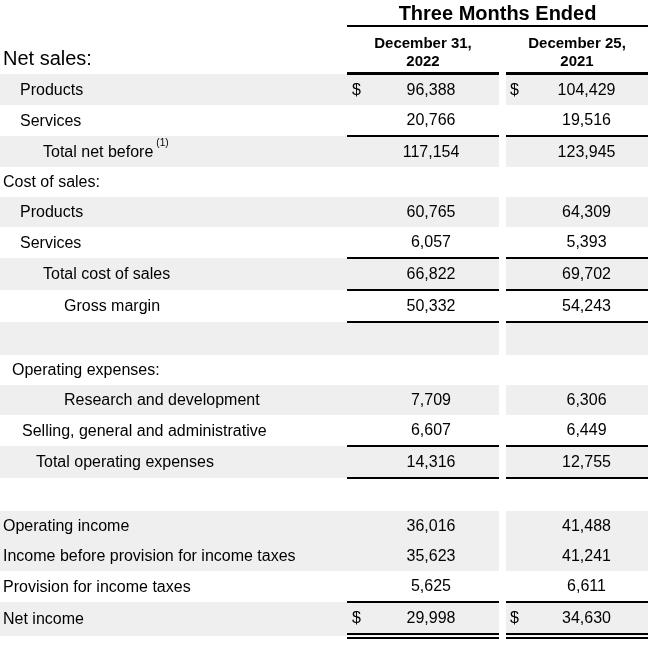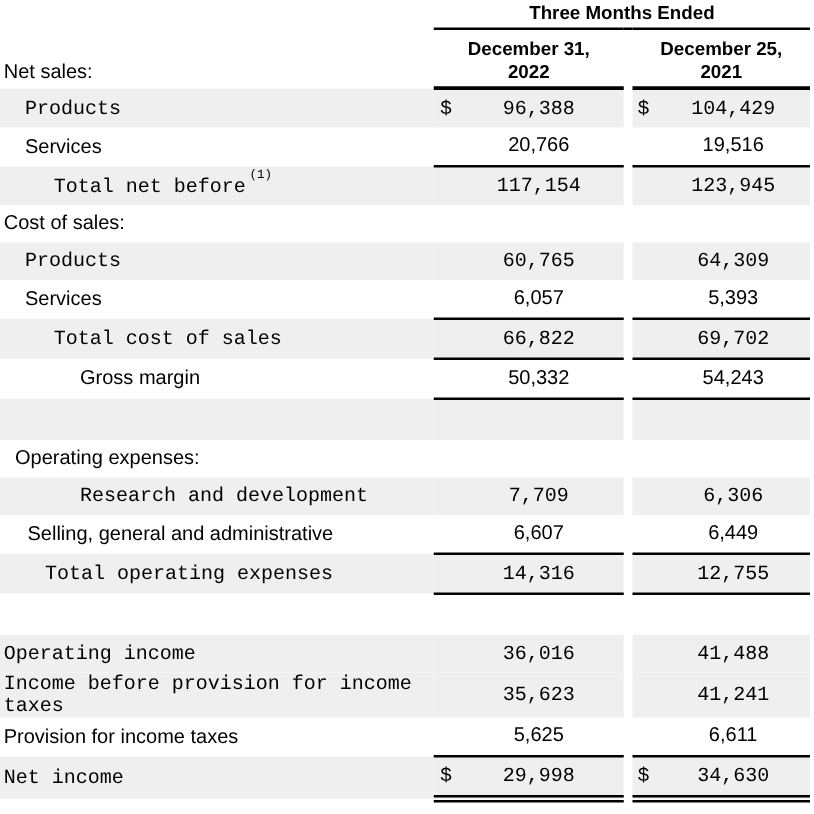--- a/index.html
+++ b/index.html
@@ -21,54 +21,54 @@
   col.c-cur1  { width: 21px;  }
   col.c-val1  { width: 131px; }
   col.c-gap   { width: 7px;   }
   col.c-cur2  { width: 22px;  }
   col.c-val2  { width: 120px; }
 
   th, td { padding: 0; font-weight: normal; vertical-align: middle; }
 
   .period-head {
     font-weight: bold;
-    font-size: 15px;
+    font-size: 20px;
     text-align: center;
     vertical-align: top;
     padding-top: 2px;
     height: 20px;
     border-bottom: 2px solid var(--rule);
   }
   .col-head {
     font-weight: bold;
     font-size: 15px;
     line-height: 1.18;
     text-align: center;
     vertical-align: bottom;
     padding: 7px 0 3px 0;
     border-bottom: 3px solid var(--rule);
   }
   .section-label {
-    font-size: 16px;
+    font-size: 20px;
     text-align: left;
     vertical-align: bottom;
     padding-left: 3px;
     padding-bottom: 4px;
   }
 
   tbody td { height: 30px; font-size: 16px; }
   tr.spacer td { height: 32px; }
 
   .label-cell { text-align: left; }
   .cur  { text-align: left; padding-left: 5px; }
   .val  { text-align: center; padding-right: 5px; }
   .cur2 { padding-left: 4px; }
   .val2 { padding-right: 3px; }
 
-  tr.shaded th:not(.gap), tr.shaded td:not(.gap) { background: var(--shade); font-family: Liberation Mono, monospace; }
+  tr.shaded th:not(.gap), tr.shaded td:not(.gap) { background: var(--shade); }
 
   .u1 { border-bottom: 2px solid var(--rule); }
   .u2 { border-bottom: 6px double var(--rule); }
 
   sup.fn {
     font-size: 10px;
     position: relative;
     top: -5px;
     margin-left: 3px;
   }

